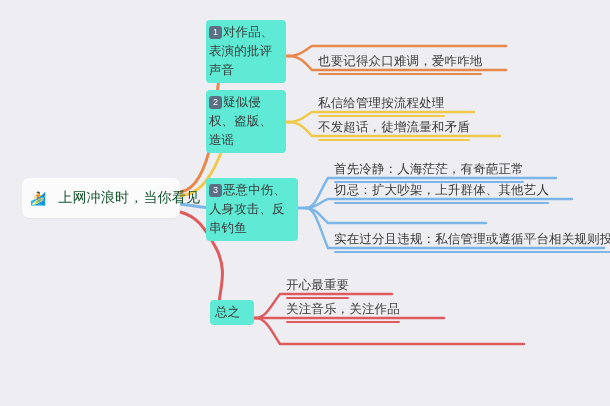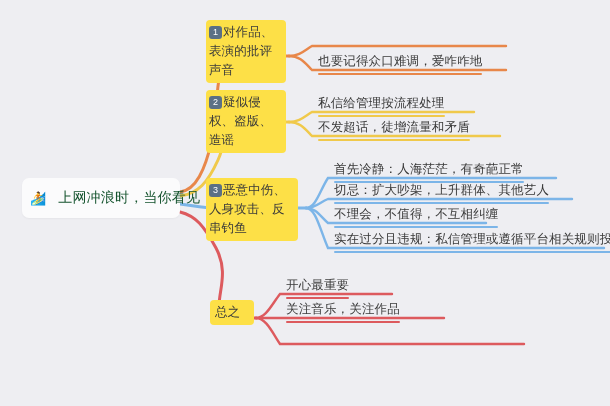--- a/index.html
+++ b/index.html
@@ -52,21 +52,21 @@
   }
   #root-node .root-label {
     font-size: 14px;
     color: #14532d;
     letter-spacing: 0.2px;
     white-space: nowrap;
     padding-left: 11px;
   }
   
   .branch-node {
-    background: #fde047;
+    background: #5eead4;
     border-radius: 4px;
     padding: 3px 5px 3px 3px;
     line-height: 19px;
     font-size: 12.5px;
     color: #3a3a3a;
   }
   .branch-node .badge {
     display: inline-block;
     width: 13px;
     height: 13px;
@@ -176,21 +176,20 @@
     <span>首先冷静：人海茫茫，有奇葩正常</span>
     <span class="leaf-rule" style="background:#7cb5e8;"></span>
   </div>
 
   <div class="node leaf-node" style="left:328px; top:181px;">
     <span>切忌：扩大吵架，上升群体、其他艺人</span>
     <span class="leaf-rule" style="background:#7cb5e8;"></span>
   </div>
 
   <div class="node leaf-node" style="left:328px; top:205px;">
-    <span>不理会，不值得，不互相纠缠</span>
     <span class="leaf-rule" style="background:#7cb5e8;"></span>
   </div>
 
   <div class="node leaf-node" style="left:328px; top:230px;">
     <span>实在过分且违规：私信管理或遵循平台相关规则投诉</span>
     <span class="leaf-rule" style="background:#7cb5e8;"></span>
   </div>
 
   <div class="node leaf-node" style="left:280px; top:276px;">
     <span>开心最重要</span>

